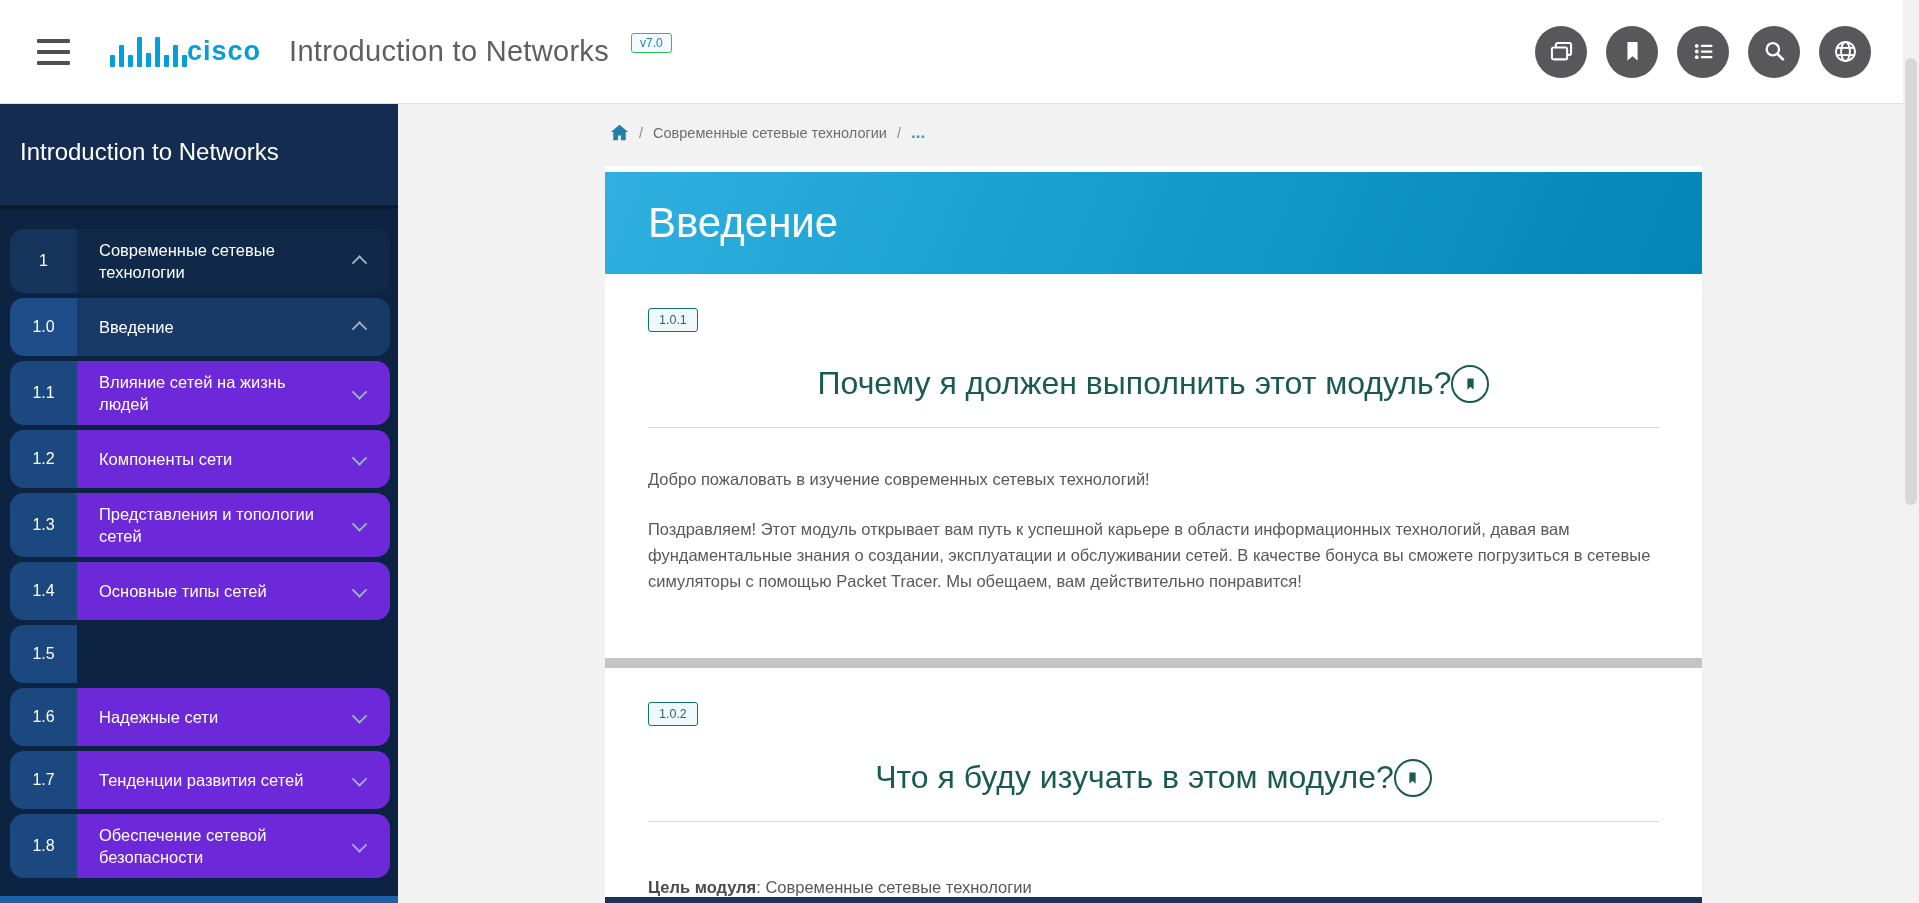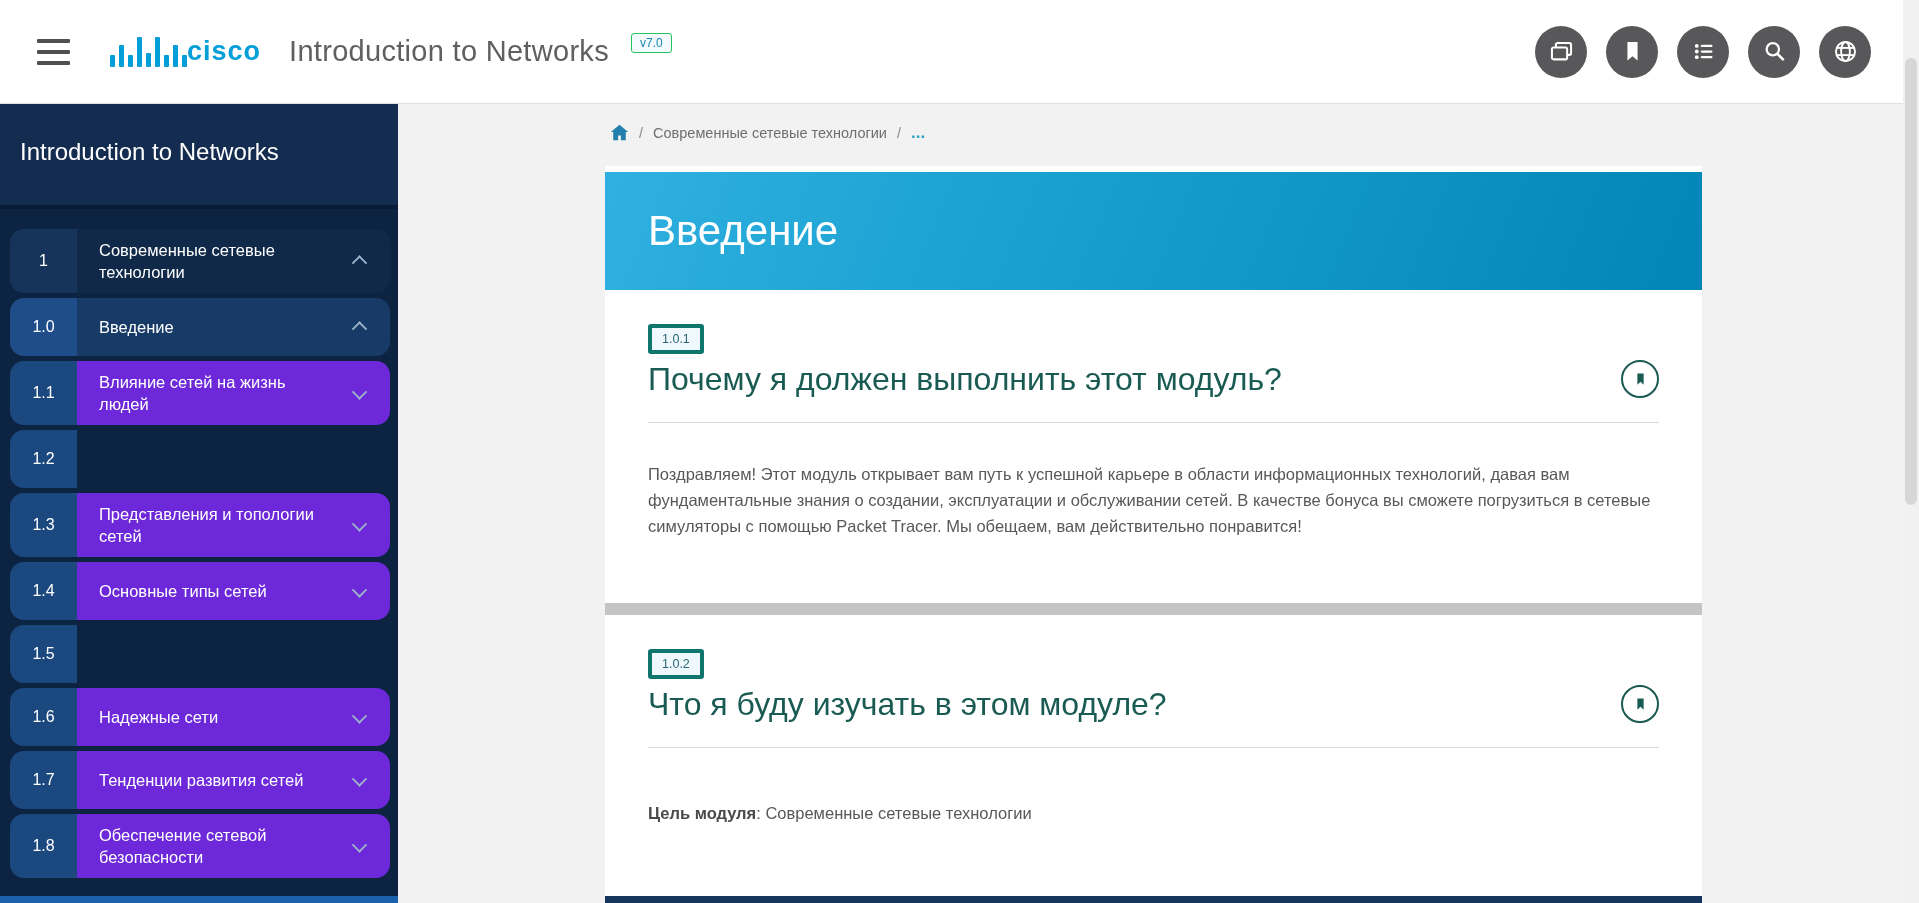--- a/index.html
+++ b/index.html
@@ -61,22 +61,22 @@
   .home-icon { display:flex; cursor:pointer; }
 
   .card { position:absolute; top:62px; left:207px; width:1097px; height:737px; background:#ffffff;
           padding-top:6px; display:flex; flex-direction:column; }
   .banner { height:118px; background:linear-gradient(112deg,#2fb0e0 0%,#18a0d0 40%,#0285b7 100%);
             display:flex; align-items:center; }
   .banner-title { color:#ffffff; font-size:42px; padding-left:43px; font-weight:400; }
 
   .section { padding:34px 43px 0 43px; }
   .sec-badge { display:inline-block; font-size:12.5px; color:#2a6475; background:#eff9fd;
-               border:4px solid #0f766e; border-radius:3px; padding:4px 10px; }
-  .heading-row { display:flex; align-items:center; justify-content:space-between; margin-top:6px; }
+               border:1px solid #0f766e; border-radius:3px; padding:4px 10px; }
+  .heading-row { display:flex; align-items:center; justify-content:center; margin-top:33px; }
   .sec-heading { font-size:32px; font-weight:400; color:#195a52; }
   .bm-btn { flex:none; width:38px; height:38px; border:2px solid #195a52; border-radius:50%;
             display:flex; align-items:center; justify-content:center; cursor:pointer; background:#ffffff; }
   .rule1 { border:none; border-top:1px solid #dadada; margin-top:24px; }
   .rule2 { border:none; border-top:1px solid #d3dedb; margin-top:24px; }
   .paras { margin-top:38px; }
   .paras p { font-size:16.5px; color:#58585a; line-height:26px; margin-bottom:24px; max-width:1011px; }
   .gray-bar { height:12px; background:#c4c4c4; margin-top:40px; }
   .goal { margin-top:56px; font-size:16.5px; color:#58585a; }
   .goal b { color:#4a4a4c;text-align:center; }
@@ -187,20 +187,26 @@
     <div class="nav-body">
       <span class="nav-label">Влияние сетей на жизнь людей</span>
       <span class="nav-chev">
             <span class="chev chev-down"></span>
           </span>
     </div>
   </div>
 
   <div class="nav-row normal">
     <div class="nav-num">1.2</div>
+    <div class="nav-body">
+      <span class="nav-label">Компоненты сети</span>
+      <span class="nav-chev">
+            <span class="chev chev-down"></span>
+          </span>
+    </div>
   </div>
 
   <div class="nav-row normal">
     <div class="nav-num">1.3</div>
     <div class="nav-body">
       <span class="nav-label">Представления и топологии сетей</span>
       <span class="nav-chev">
             <span class="chev chev-down"></span>
           </span>
     </div>
@@ -276,20 +282,21 @@
       <div class="heading-row">
         <div class="sec-heading">Почему я должен выполнить этот модуль?</div>
         <div class="bm-btn">
           <svg width="15" height="16" viewBox="0 0 24 24">
             <path d="M7 3h10v18l-5-4.5L7 21z" fill="#195a52"></path>
           </svg>
         </div>
       </div>
       <hr class="rule1">
       <div class="paras">
+        <p>Добро пожаловать в изучение современных сетевых технологий!</p>
         <p>Поздравляем! Этот модуль открывает вам путь к успешной карьере в области информационных технологий, давая вам фундаментальные знания о создании, эксплуатации и обслуживании сетей. В качестве бонуса вы сможете погрузиться в сетевые симуляторы с помощью Packet Tracer. Мы обещаем, вам действительно понравится!</p>
       </div>
     </div>
 
     <div class="gray-bar"></div>
 
     <div class="section">
       <span class="sec-badge">1.0.2</span>
       <div class="heading-row">
         <div class="sec-heading">Что я буду изучать в этом модуле?</div>

